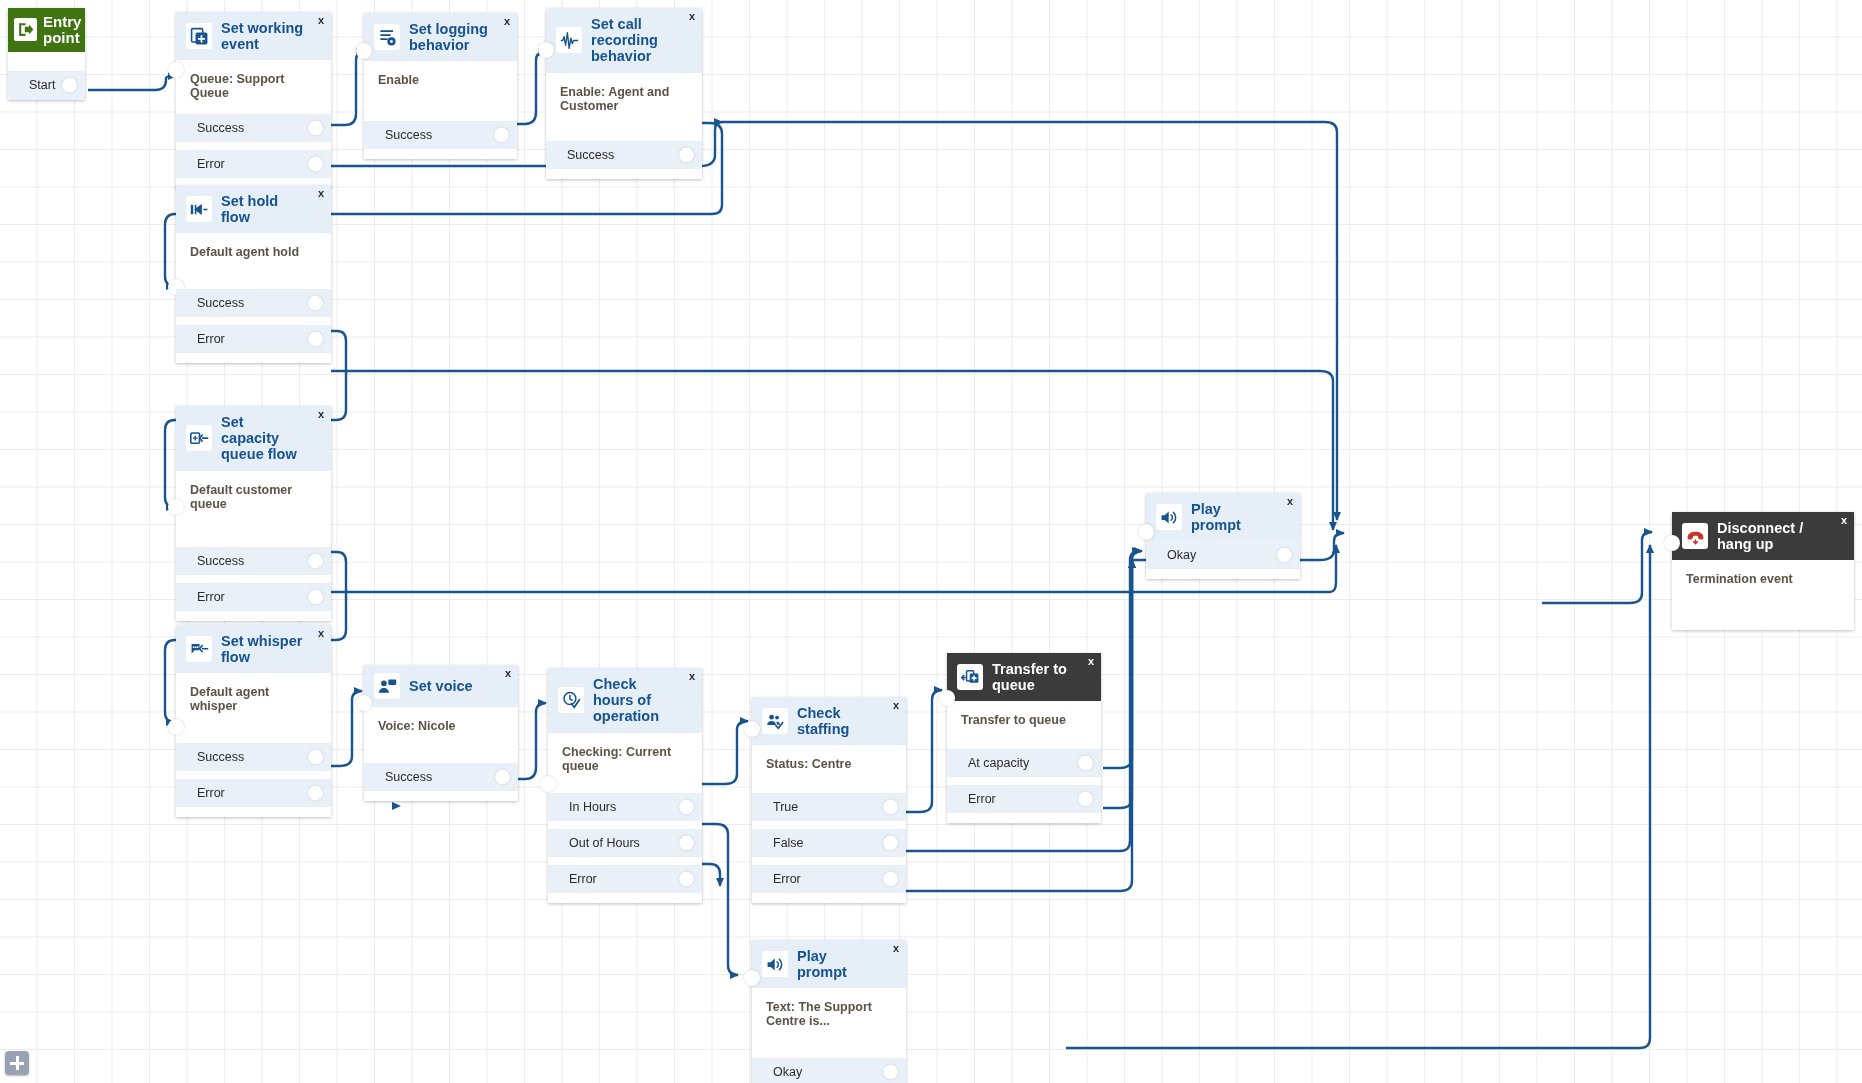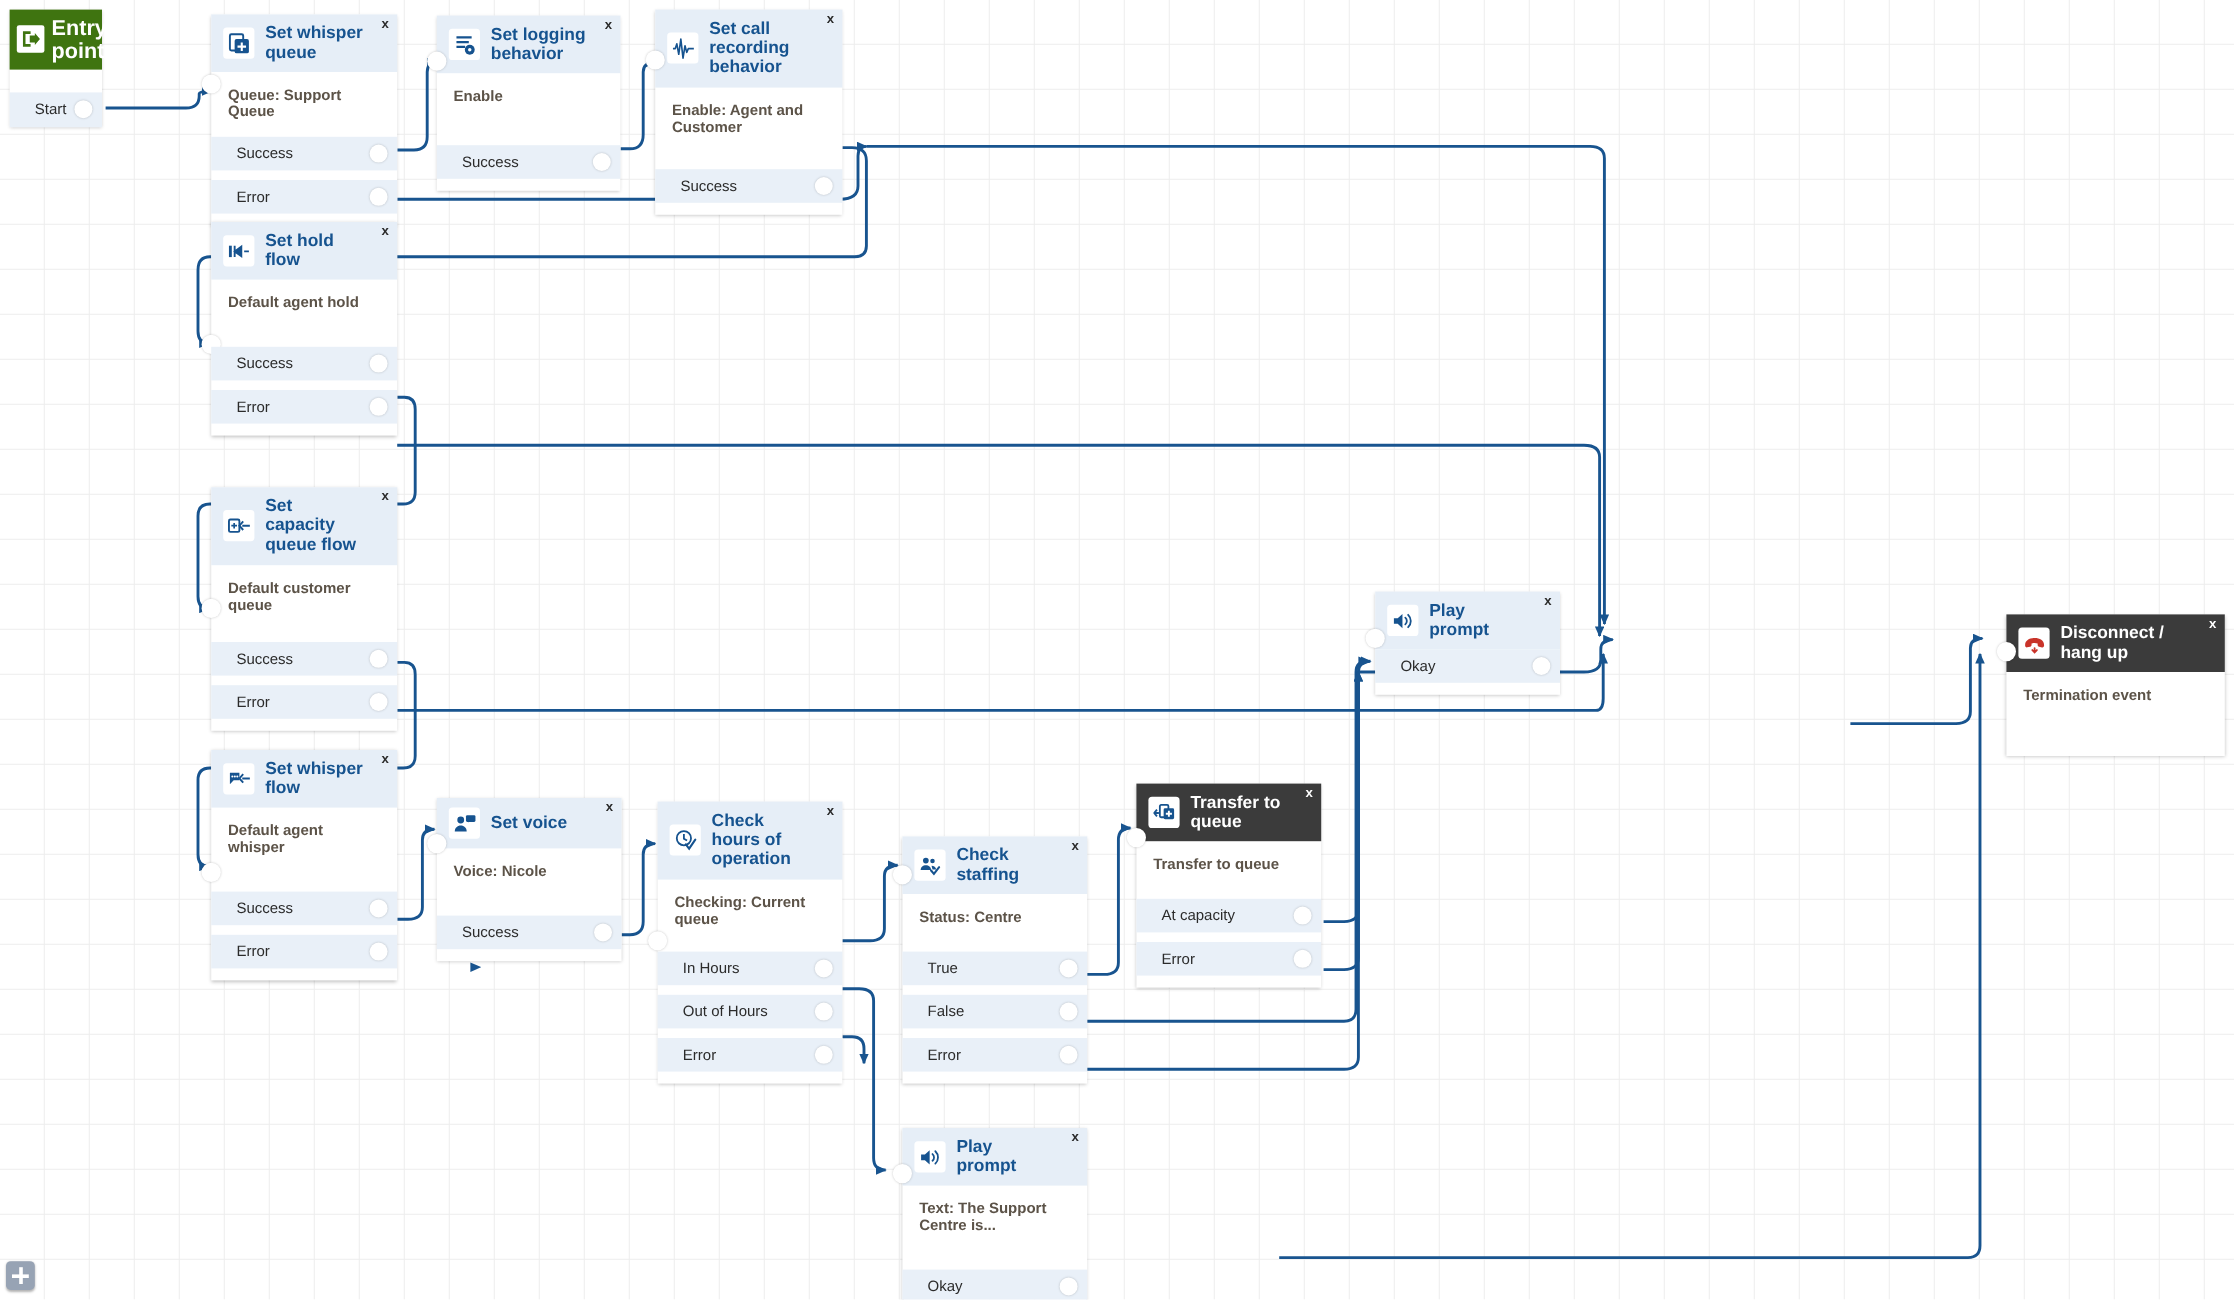--- a/index.html
+++ b/index.html
@@ -84,21 +84,21 @@
 
   
   #entry{
     position:absolute;left:8px;top:8px;width:77px;
     background:#ffffff;box-shadow:0 1px 3px rgba(0,0,0,.25);
   }
   #entry .ehdr{
     background:#3f7410;display:flex;align-items:center;padding:6px 6px;min-height:37px;box-sizing:border-box;
   }
   #entry .ehdr .ico{width:23px;height:23px;flex:0 0 23px;background:#ffffff;border-radius:2px;display:flex;align-items:center;justify-content:center;}
-  #entry .ehdr .ttl{color:#ffffff;font-weight:bold;font-size:18px;line-height:1.05;margin-left:6px;}
+  #entry .ehdr .ttl{color:#ffffff;font-weight:bold;font-size:15px;line-height:1.05;margin-left:6px;}
   #entry .body{height:19px;}
   #entry .port{margin:0;height:29px;}
 
   #addbtn{
     position:absolute;left:5px;bottom:8px;width:24px;height:24px;
     background:#97a3b4;border-radius:4px;
     box-shadow:0 1px 2px rgba(0,0,0,.3);
     cursor:pointer;
   }
   #addbtn:before,#addbtn:after{
@@ -190,21 +190,21 @@
   <div class="node" style="left:176px;top:12px;width:155px;">
     <div class="hdr">
       <span class="in-dot" style="top:50px;"></span>
       <span class="ico">
         <svg width="19" height="19" viewBox="0 0 24 24">
             <rect x="2" y="2" width="14" height="17" rx="1.5" fill="none" stroke="#16538f" stroke-width="2"></rect>
             <rect x="7" y="7" width="15" height="15" rx="2" fill="#16538f"></rect>
             <path d="M14.5 10.5v9M10 15h9" stroke="#fff" stroke-width="2.2"></path>
           </svg>
       </span>
-      <span class="ttl">Set whisper queue</span>
+      <span class="ttl">Set working event</span>
       <span class="close">x</span>
     </div>
     <div class="body">Queue: Support Queue</div>
     <div class="ports">
       <div class="port">
         <span>Success</span>
         <span class="dot"></span>
       </div>
       <div class="port">
         <span>Error</span>
@@ -287,21 +287,21 @@
       <span class="ico">
         <svg width="19" height="19" viewBox="0 0 24 24">
             <rect x="1" y="5" width="11" height="13" rx="1.5" fill="none" stroke="#16538f" stroke-width="2"></rect>
             <path d="M6.5 8.5v6M3.5 11.5h6" stroke="#16538f" stroke-width="1.8"></path>
             <path d="M15 11.5h8M16 7l-4 4.5L16 16" stroke="#16538f" stroke-width="2" fill="none"></path>
           </svg>
       </span>
       <span class="ttl" style="max-width:94px;">Set capacity queue flow</span>
       <span class="close">x</span>
     </div>
-    <div class="body" style="padding-bottom:24px;">Default customer queue</div>
+    <div class="body" style="padding-bottom:36px;">Default customer queue</div>
     <div class="ports">
       <div class="port">
         <span>Success</span>
         <span class="dot"></span>
       </div>
       <div class="port">
         <span>Error</span>
         <span class="dot"></span>
       </div>
     </div>

